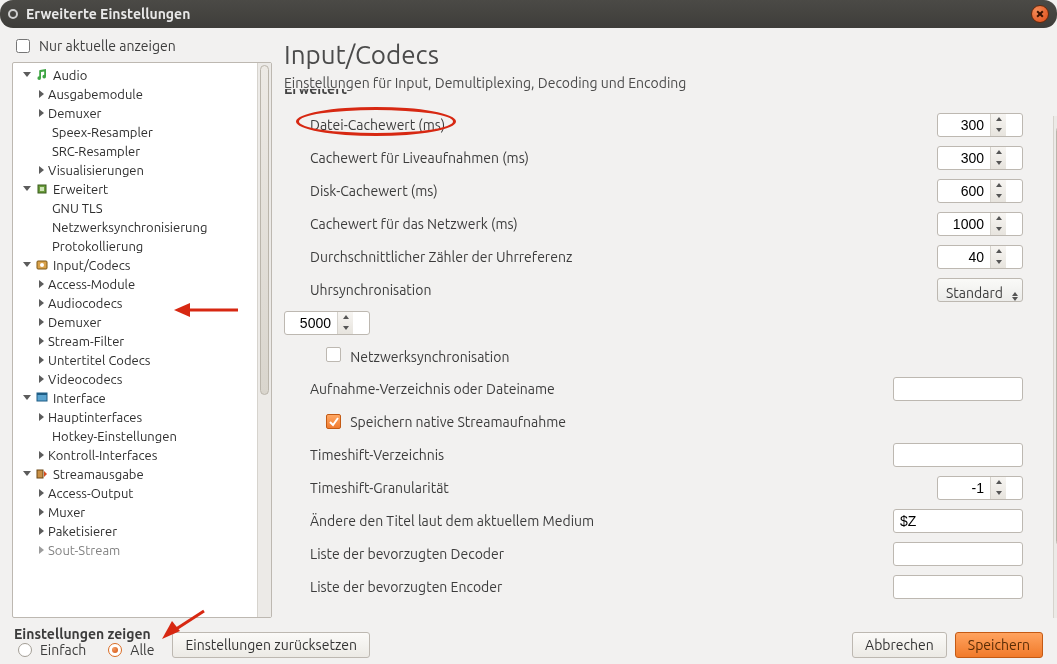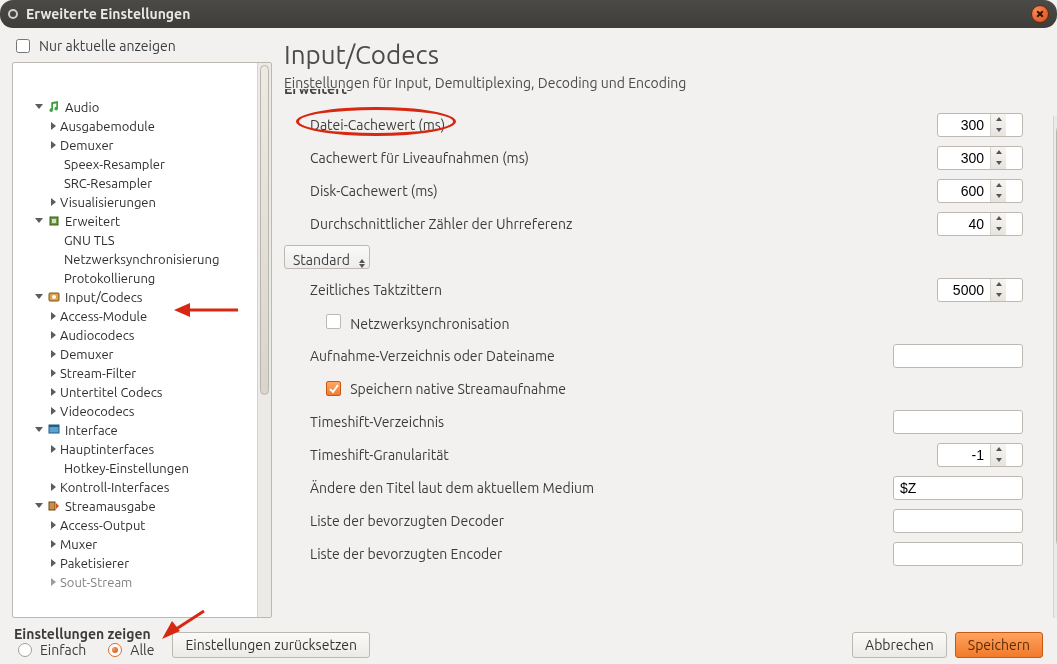--- a/index.html
+++ b/index.html
@@ -63,24 +63,23 @@
     flex: 1;
     border: 1px solid #bdb8b1;
     background: #fff;
     border-radius: 2px;
     display: flex;
     overflow: hidden;
   }
   .tree {
     flex: 1;
     overflow-y: auto;
-    padding: 2px 16px;
+    padding: 2px 4px;
     font-size: 13px;
     color: #2e2e2e;
-    margin-top: 32px;
   }
   .tree .item {
     display: flex; align-items: center;
     height: 19px; padding: 0 4px 0 0;
     white-space: nowrap;
   }
   .tree .item .pad { display:inline-block; }
   .tree .item .arrow {
     width: 0; height: 0;
     border-style: solid;
@@ -469,44 +468,58 @@
               <div>
                 <span class="tri-up"></span>
               </div>
               <div>
                 <span class="tri-down"></span>
               </div>
             </span>
         </span>
       </div>
       <div class="row">
+        <span class="lbl">Cachewert für das Netzwerk (ms)</span>
+        <span class="ctrl numfield">
+          <input value="1000" style="">
+          <span class="spinners">
+              <div>
+                <span class="tri-up"></span>
+              </div>
+              <div>
+                <span class="tri-down"></span>
+              </div>
+            </span>
+        </span>
+      </div>
+      <div class="row">
         <span class="lbl">Durchschnittlicher Zähler der Uhrreferenz</span>
         <span class="ctrl numfield">
           <input value="40" style="">
           <span class="spinners">
               <div>
                 <span class="tri-up"></span>
               </div>
               <div>
                 <span class="tri-down"></span>
               </div>
             </span>
         </span>
       </div>
       <div class="row">
+        <span class="lbl">Uhrsynchronisation</span>
         <span class="ctrl selectfield">
           <span>Standard</span>
           <span class="spinners">
               <span class="tri-up"></span>
               <span class="tri-down"></span>
             </span>
         </span>
       </div>
       <div class="row">
-        <span class="lbl">Zeitliches Taktzittern</span>
         <span class="ctrl numfield">
           <input value="5000" style="">
           <span class="spinners">
               <div>
                 <span class="tri-up"></span>
               </div>
               <div>
                 <span class="tri-down"></span>
               </div>
             </span>

